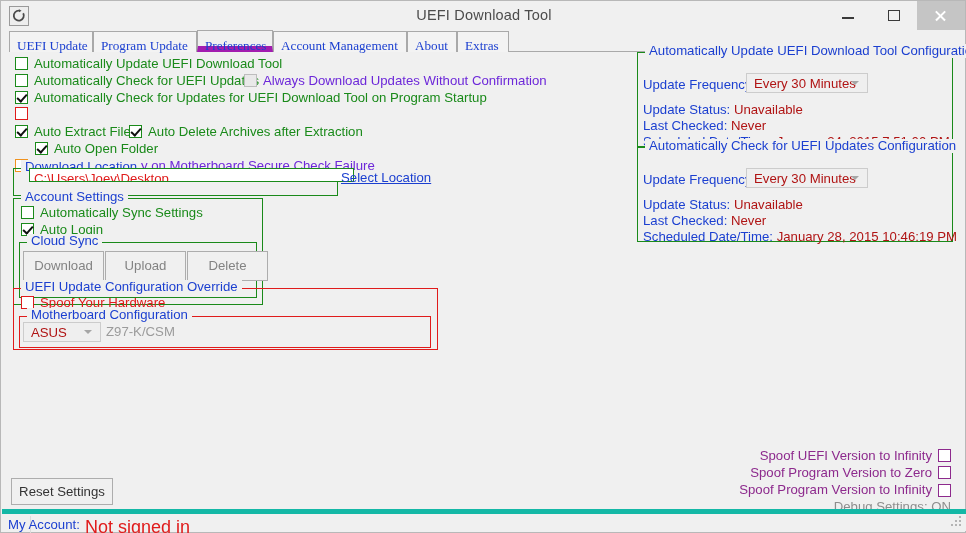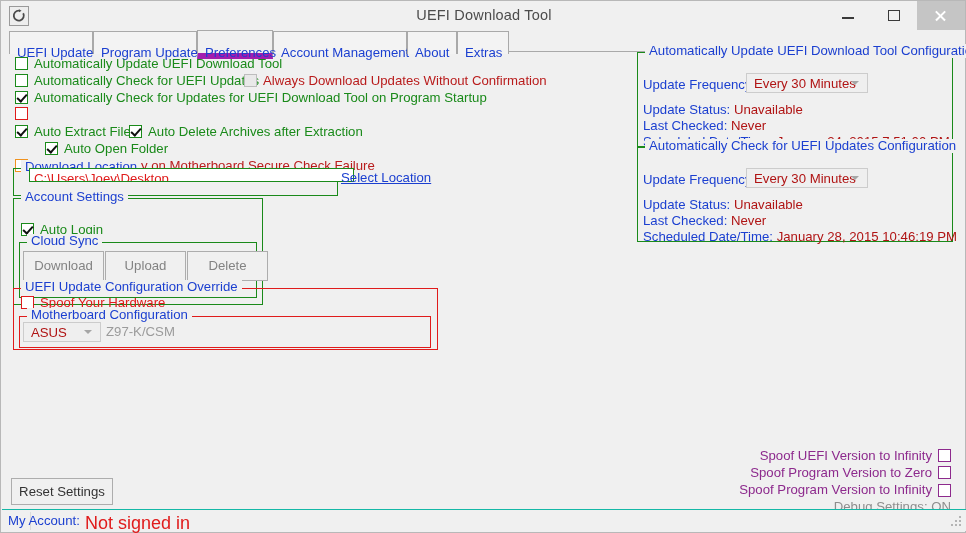--- a/index.html
+++ b/index.html
@@ -87,30 +87,31 @@
     left: 8px; top: 0px;
     width: 950px; height: 22px;
   }
   .tabstrip .tabline {
     position: absolute; left: 0; top: 21px; width: 950px; height: 1px; background: #a9a9a9;
   }
   .tab {
     position: absolute;
     top: 1px;
     height: 21px;
-    padding: 11px 7px;
+    padding: 4px 7px;
     background: #f3f3f3;
     border: 1px solid #a9a9a9;
     border-bottom: none;
     box-sizing: border-box;
     font-size: 13.2px;
     color: #1b3fd0;
     line-height: 19px;
     white-space: nowrap;
     cursor: default;
+    font-family: Liberation Serif, serif;
   }
   .tab.active {
     top: 0px;
     height: 22px;
     background: #f0f0f0;
     border-bottom: 6px solid #a21caf;
     line-height: 21px;
     z-index: 3;
   }
 
@@ -143,21 +144,21 @@
     border-width: 0 2px 2px 0;
     transform: rotate(42deg);
   }
   .cblabel {
     margin-left: 6px;
     font-size: 13.2px;
     color: #1a8a1a;
     cursor: default;
   }
   .cblabel.red    { color: #e01b1b; }
-  .cblabel.orange { color: #b91c1c; }
+  .cblabel.orange { color: #6d28d9; }
   .cblabel.purple { color: #8d2a8d; }
 
   
   .group {
     position: absolute;
     border: 1.4px solid #1a8a1a;
     box-sizing: border-box;
     background: transparent;
   }
   .group.red { border-color: #e01b1b; }
@@ -268,21 +269,21 @@
     white-space: nowrap;
   }
   .debugline .on { text-decoration: underline; }
 
   
   .statusbar {
     position: absolute;
     left: 1px; bottom: 1px;
     width: 964px; height: 22px;
     background: #f0f0f0;
-    border-top: 1px solid #14b8a6;
+    border-top: 5px solid #14b8a6;
     box-sizing: border-box;
   }
   .statusbar .sep {
     position: absolute; left: 28px; top: 2px; width: 1px; height: 18px; background: #dcdcdc;
   }
   .st-label {
     position: absolute;
     left: 6px; top: 3px;
     font-size: 13.2px;
     color: #1b3fd0;
@@ -372,40 +373,44 @@
     <div class="cbrow" style="left:14px; top:94px;">
       <span class="cbox checked"></span>
       <span class="cblabel">Auto Extract Files</span>
     </div>
 
     <div class="cbrow" style="left:128px; top:94px;">
       <span class="cbox checked"></span>
       <span class="cblabel">Auto Delete Archives after Extraction</span>
     </div>
 
-    <div class="cbrow" style="left:24px; top:111px;padding-left:20px;">
+    <div class="cbrow" style="left:14px; top:111px;padding-left:20px;">
       <span class="cbox checked"></span>
       <span class="cblabel">Auto Open Folder</span>
     </div>
 
     <div class="cbrow" style="left:14px; top:128px;">
       <span class="cbox orange"></span>
       <span class="cblabel orange">Automatically Retry on Motherboard Secure Check Failure</span>
     </div>
 
     <div class="group" style="left:12px; top:138px; width:325px; height:28px;">
       <span class="gtitle">Download Location</span>
     </div>
     <div class="textbox" style="left:28px; top:138px; width:325px; height:14px;">C:\Users\Joey\Desktop</div>
     <div class="linkbtn" style="left:340px; top:140px;">Select Location</div>
 
     <div class="group" style="left:12px; top:168px; width:250px; height:107px;">
       <span class="gtitle">Account Settings</span>
     </div>
 
+    <div class="cbrow" style="left:20px; top:175px;">
+      <span class="cbox"></span>
+      <span class="cblabel">Automatically Sync Settings</span>
+    </div>
 
     <div class="cbrow" style="left:20px; top:192px;">
       <span class="cbox checked"></span>
       <span class="cblabel">Auto Login</span>
     </div>
 
     <div class="group" style="left:18px; top:212px; width:238px; height:56px;">
       <span class="gtitle">Cloud Sync</span>
     </div>
     <div class="btn" style="left:22px; top:221px; width:81px; height:30px; line-height:28px;">Download</div>

